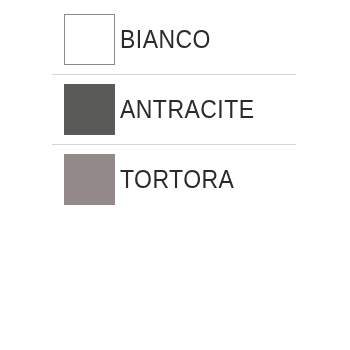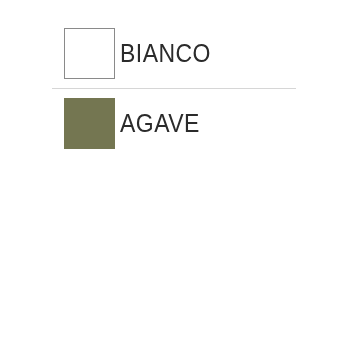--- a/index.html
+++ b/index.html
@@ -15,21 +15,21 @@
     overflow: hidden;
   }
 
   #swatch-list {
     width: 350px;
     height: 350px;
     box-sizing: border-box;
     position: relative;
     display: flex;
     flex-direction: column;
-    padding-top: 18px;
+    padding-top: 4px;
   }
 
   .swatch-row {
     height: 70px;
     flex: 0 0 70px;
     display: flex;
     align-items: center;
     position: relative;
     box-sizing: border-box;
   }
@@ -73,21 +73,25 @@
 </head>
 <body style="background: rgb(255, 255, 255);">
 
 <div id="swatch-list">
 
   <div class="swatch-row">
     <div class="swatch-chip outlined" style="background: rgb(255, 255, 255); border-color: rgb(138, 138, 138);"></div>
     <div class="swatch-label" style="color: rgb(43, 43, 43);">BIANCO</div>
   </div>
 
-
+  <div class="swatch-row">
+    <div class="swatch-chip" style="background: rgb(90, 90, 88);"></div>
+    <div class="swatch-label" style="color: rgb(43, 43, 43);">ANTRACITE</div>
+  </div>
 
   <div class="swatch-row">
-    <div class="swatch-chip" style="background: rgb(116, 118, 81);"></div>
-    <div class="swatch-label" style="color: rgb(43, 43, 43);">AGAVE</div>
+    <div class="swatch-chip" style="background: rgb(148, 138, 138);"></div>
+    <div class="swatch-label" style="color: rgb(43, 43, 43);">TORTORA</div>
   </div>
+
 
 
 </div>
 
 </body></html>

